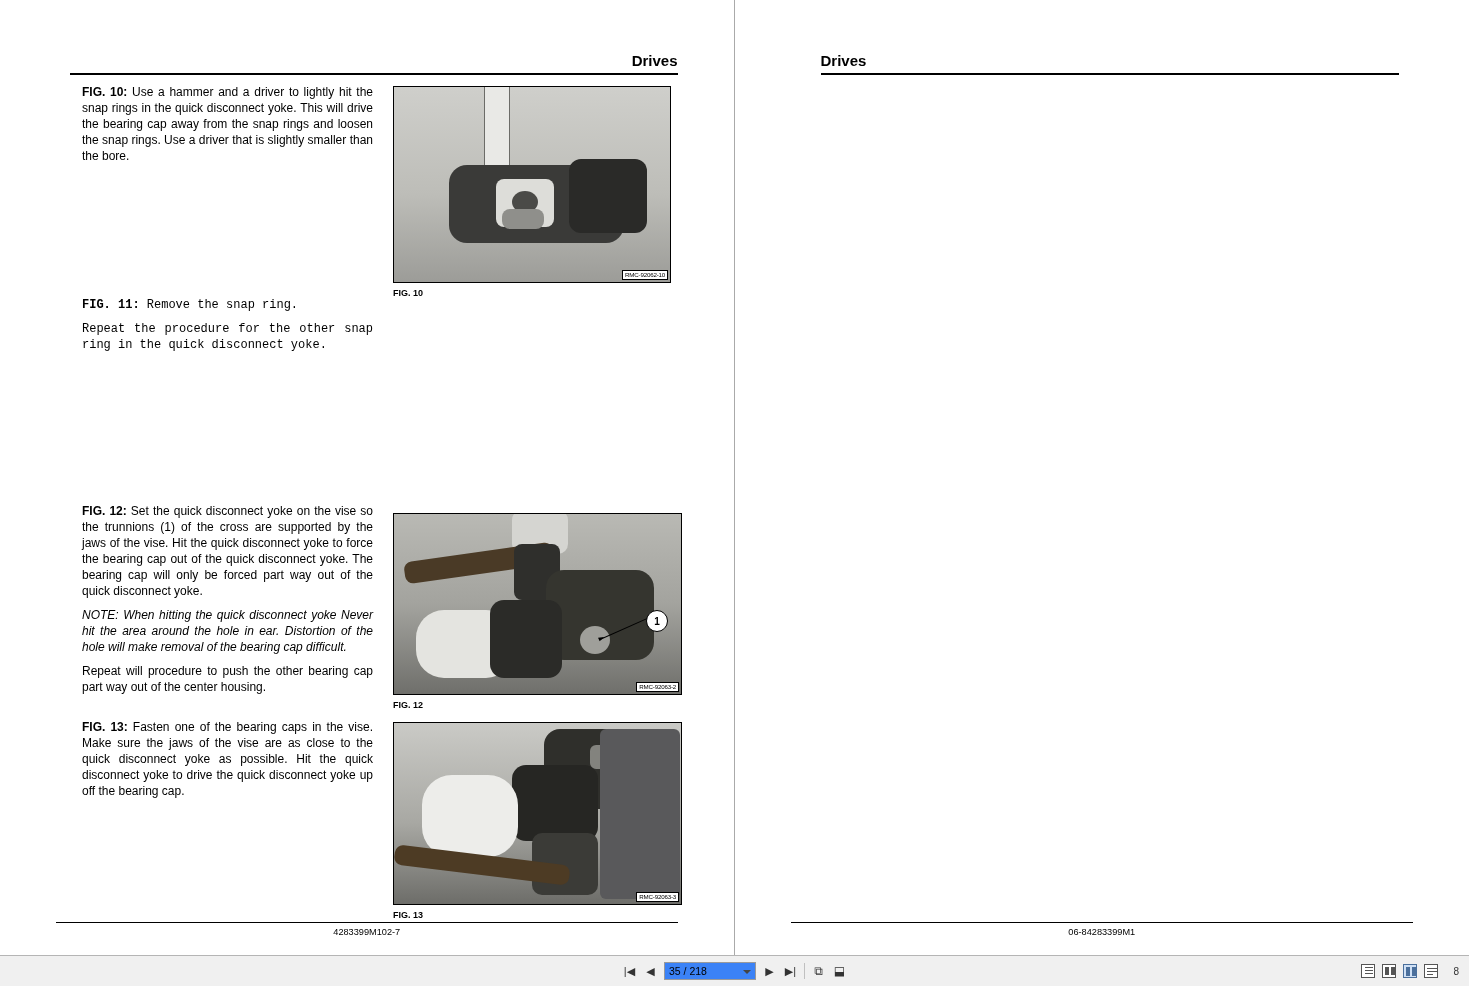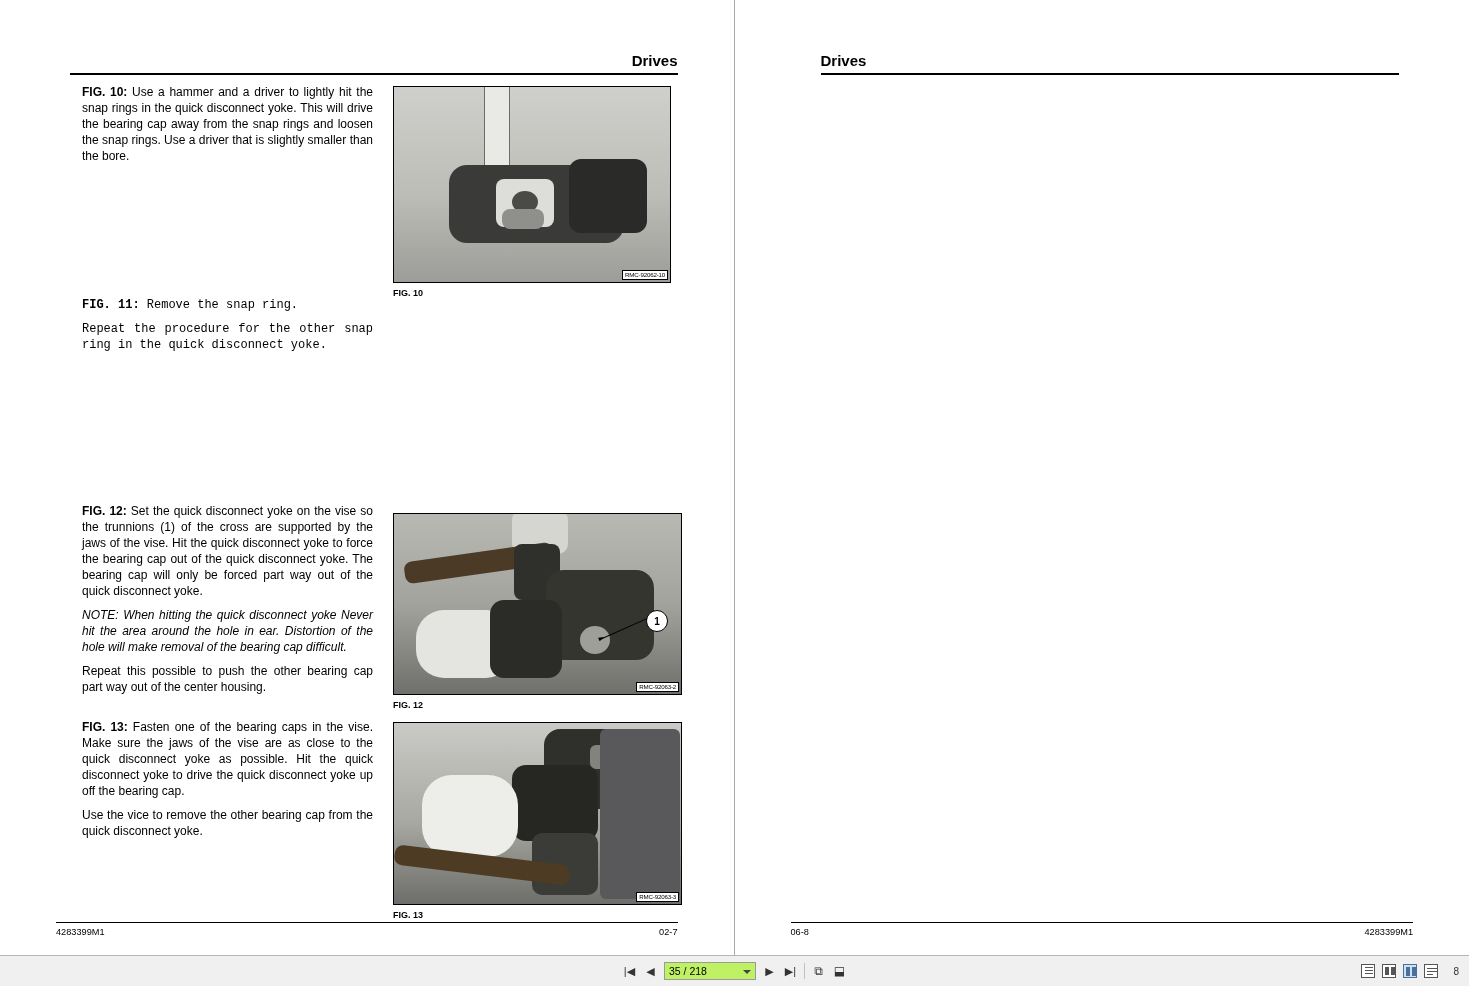--- a/index.html
+++ b/index.html
@@ -138,21 +138,21 @@
   }
 
   
   .page-foot {
     position: absolute;
     left: 56px; right: 56px; bottom: 18px;
     border-top: 1.6px solid #000;
     padding-top: 4px;
     font-size: 9.2px;
     display: flex;
-    justify-content: space-between;
+    justify-content: center;
     color: #000;
   }
 
   
   .toolbar {
     height: 31px;
     flex: 0 0 31px;
     background: #f0f0f0;
     border-top: 1px solid #b5b5b5;
     display: flex;
@@ -170,21 +170,21 @@
     display: flex;
     align-items: center;
     justify-content: center;
     color: #333;
   }
   .pagebox {
     display: flex;
     align-items: center;
     width: 92px; height: 18px;
     border: 1px solid #9a9a9a;
-    background: #bef264;
+    background: #3b82f6;
     font-size: 10.5px;
     padding: 0 4px;
     position: relative;
     color: #000;
   }
   .pagebox .caret {
     position: absolute;
     right: 4px; top: 7px;
     width: 0; height: 0;
     border-left: 4px solid transparent;
@@ -238,27 +238,26 @@
           <p><span class="lbl">FIG. 11:</span>
              <span>Remove the snap ring.</span></p>
           <p><span>Repeat the procedure for the other snap ring in the quick disconnect yoke.</span></p>
         </div>
 
         <div class="col-text" style="left:82px; top:503px; width:291px;">
           <p><span class="lbl">FIG. 12:</span>
              <span>Set the quick disconnect yoke on the vise so the trunnions (1) of the cross are supported by the jaws of the vise. Hit the quick disconnect yoke to force the bearing cap out of the quick disconnect yoke. The bearing cap will only be forced part way out of the quick disconnect yoke.</span></p>
           <p class="note"><span class="note-lbl">NOTE:</span>
              <span>When hitting the quick disconnect yoke Never hit the area around the hole in ear. Distortion of the hole will make removal of the bearing cap difficult.</span></p>
-          <p><span>Repeat this possible to push the other bearing cap part way out of the center housing.</span></p>
+          <p><span>Repeat will procedure to push the other bearing cap part way out of the center housing.</span></p>
         </div>
 
         <div class="col-text" style="left:82px; top:719px; width:291px;">
           <p><span class="lbl">FIG. 13:</span>
              <span>Fasten one of the bearing caps in the vise. Make sure the jaws of the vise are as close to the quick disconnect yoke as possible. Hit the quick disconnect yoke to drive the quick disconnect yoke up off the bearing cap.</span></p>
-          <p><span>Use the vice to remove the other bearing cap from the quick disconnect yoke.</span></p>
         </div>
 
         <div class="fig" style="left:393px; top:86px; width:278px; height:212px;">
           <div class="fig-img">
             <div class="photo-bg" style="background:linear-gradient(180deg,#cfcfcb 0%,#bdbdb8 55%,#9c9c98 100%);"></div>
             <div class="blob" style="left:90px; top:-4px; width:26px; height:108px; background:#e9e9e6; border-radius:4px; border:1px solid #6c6c68;"></div>
             <div class="blob" style="left:55px; top:78px; width:175px; height:78px; background:#3a3a38; border-radius:18px;"></div>
             <div class="blob" style="left:175px; top:72px; width:78px; height:74px; background:#2a2a28; border-radius:12px;"></div>
             <div class="blob" style="left:102px; top:92px; width:58px; height:48px; background:#ddddd9; border-radius:8px;"></div>
             <div class="blob" style="left:118px; top:104px; width:26px; height:22px; background:#4a4a47; border-radius:50%;"></div>

